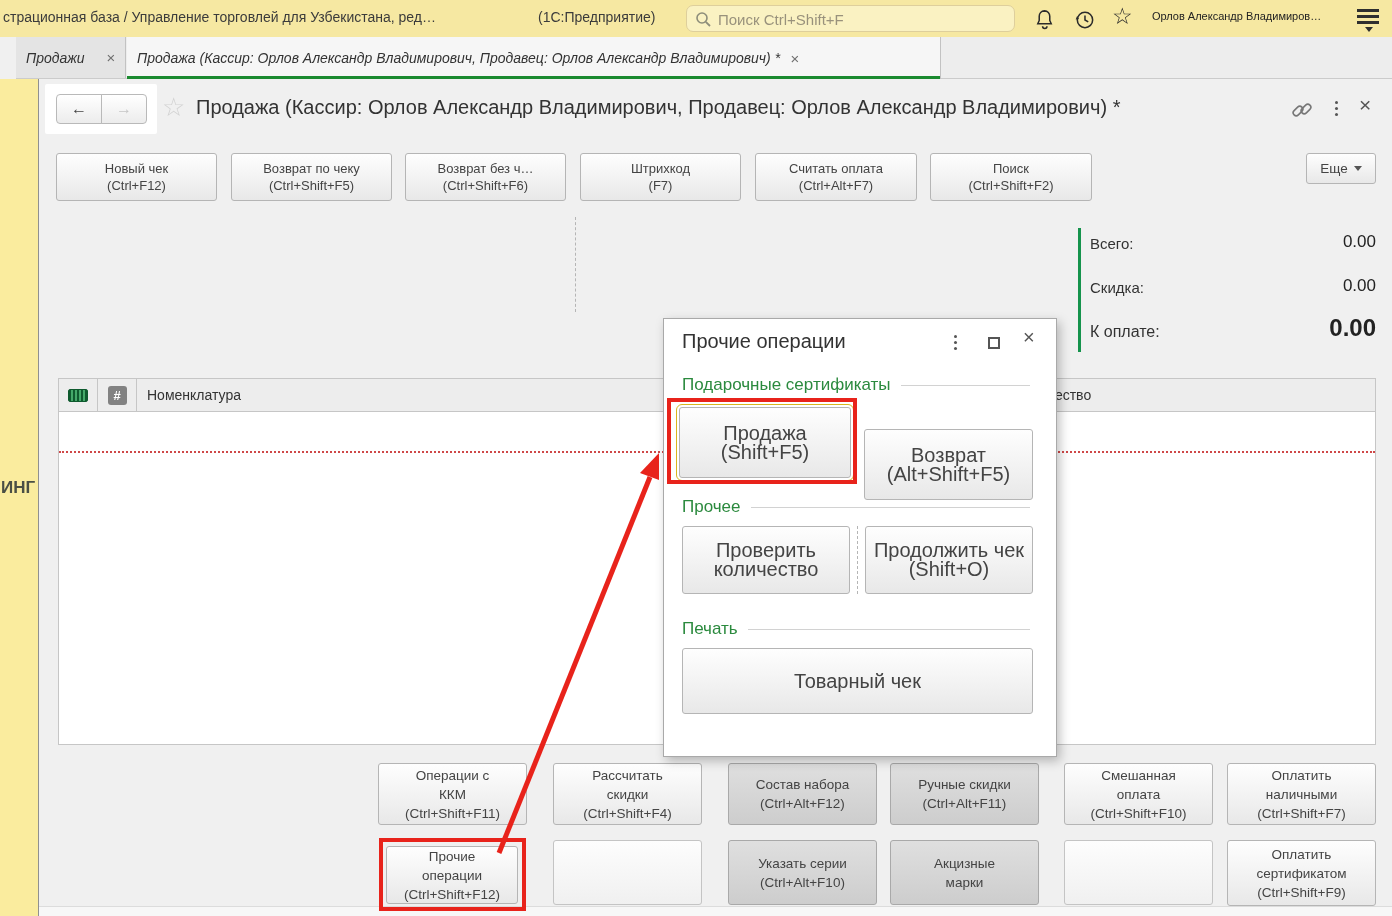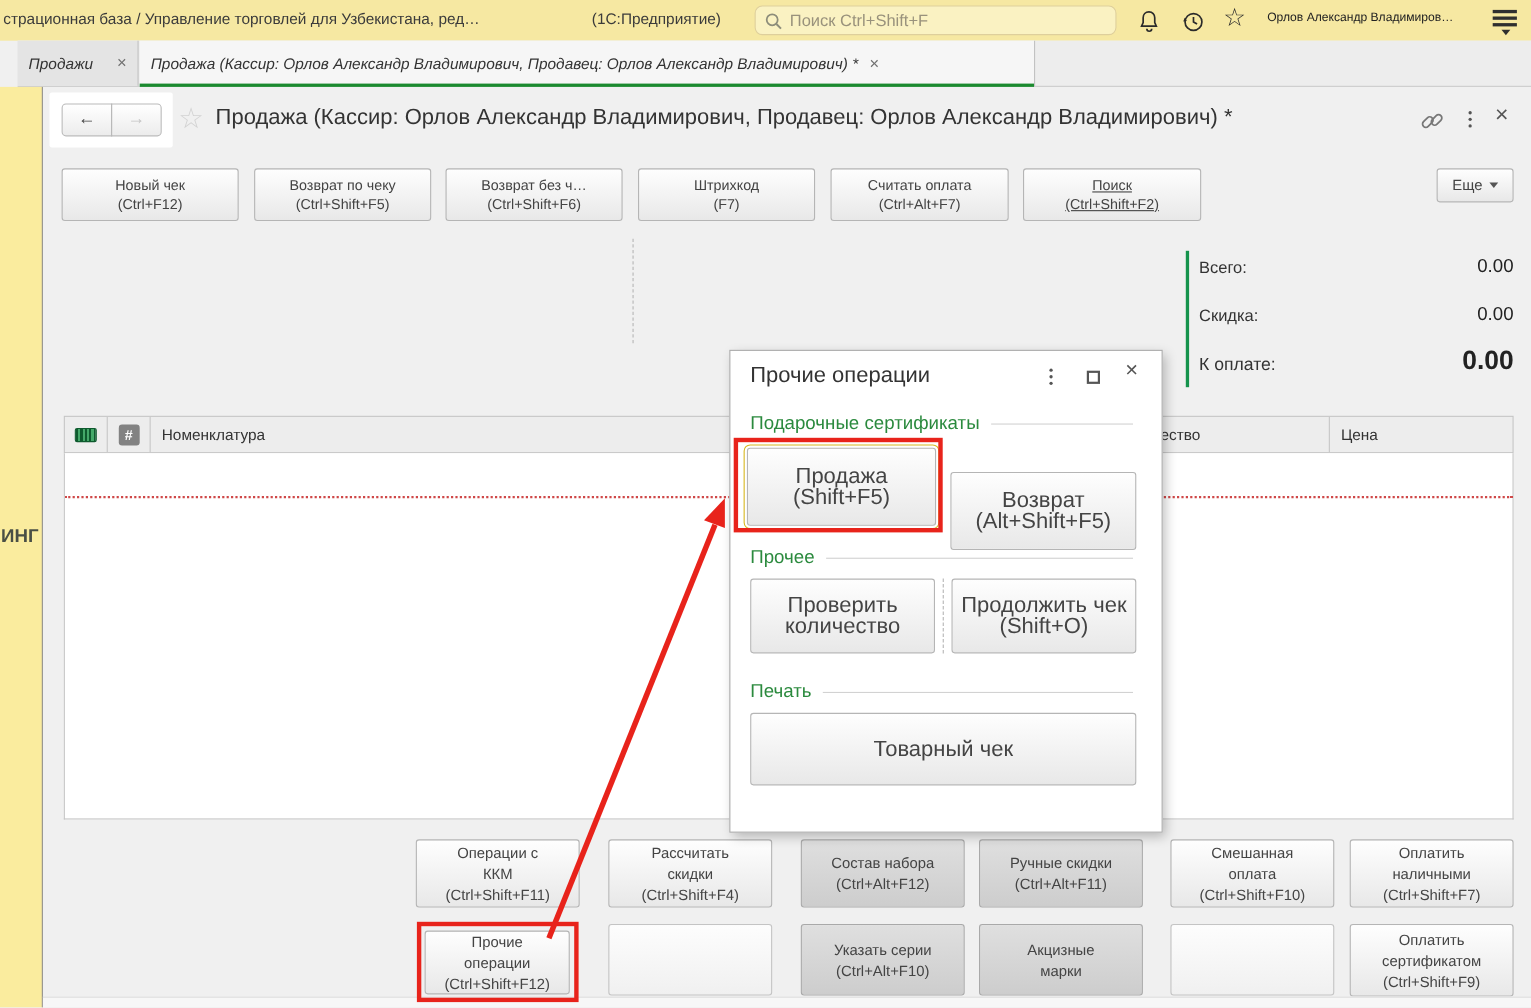--- a/index.html
+++ b/index.html
@@ -174,21 +174,21 @@
 <div class="btn" style="left:56px; top:153px; width:161px; height:48px;">Новый чек
 (Ctrl+F12)</div>
 <div class="btn" style="left:231px; top:153px; width:161px; height:48px;">Возврат по чеку
 (Ctrl+Shift+F5)</div>
 <div class="btn" style="left:405px; top:153px; width:161px; height:48px;">Возврат без ч…
 (Ctrl+Shift+F6)</div>
 <div class="btn" style="left:580px; top:153px; width:161px; height:48px;">Штрихкод
 (F7)</div>
 <div class="btn" style="left:755px; top:153px; width:162px; height:48px;">Считать оплата
 (Ctrl+Alt+F7)</div>
-<div class="btn" style="left:930px; top:153px; width:162px; height:48px;text-decoration:underline;">Поиск
+<div class="btn" style="left:930px; top:153px; width:162px; height:48px;">Поиск
 (Ctrl+Shift+F2)</div>
 <div class="more-btn">
   <span>Еще</span>
   <span class="caret"></span>
 </div>
 
 <div class="dash-v" style="left:575px; top:217px; height:95px;"></div>
 
 <div class="green-bar"></div>
 <span class="tot-label" style="top:235px;">Всего:</span>
@@ -200,21 +200,20 @@
 
 <div class="thead">
   <div class="th icon-cell" style="width:39px;">
     <div class="barcode-ico"></div>
   </div>
   <div class="th icon-cell" style="width:39px;">
     <div class="hash-ico">#</div>
   </div>
   <div class="th txt" style="width:869px;">Номенклатура</div>
   <div class="th txt" style="width:203px;">Количество</div>
-  <div class="th txt" style="flex:1;">Цена</div>
 </div>
 <div class="tbody">
   <div class="row-dotted"></div>
 </div>
 
 <div class="btn b3" style="left:378px; top:763px; width:149px; height:62px;">Операции с
 ККМ
 (Ctrl+Shift+F11)</div>
 <div class="btn b3" style="left:553px; top:763px; width:149px; height:62px;">Рассчитать
 скидки

